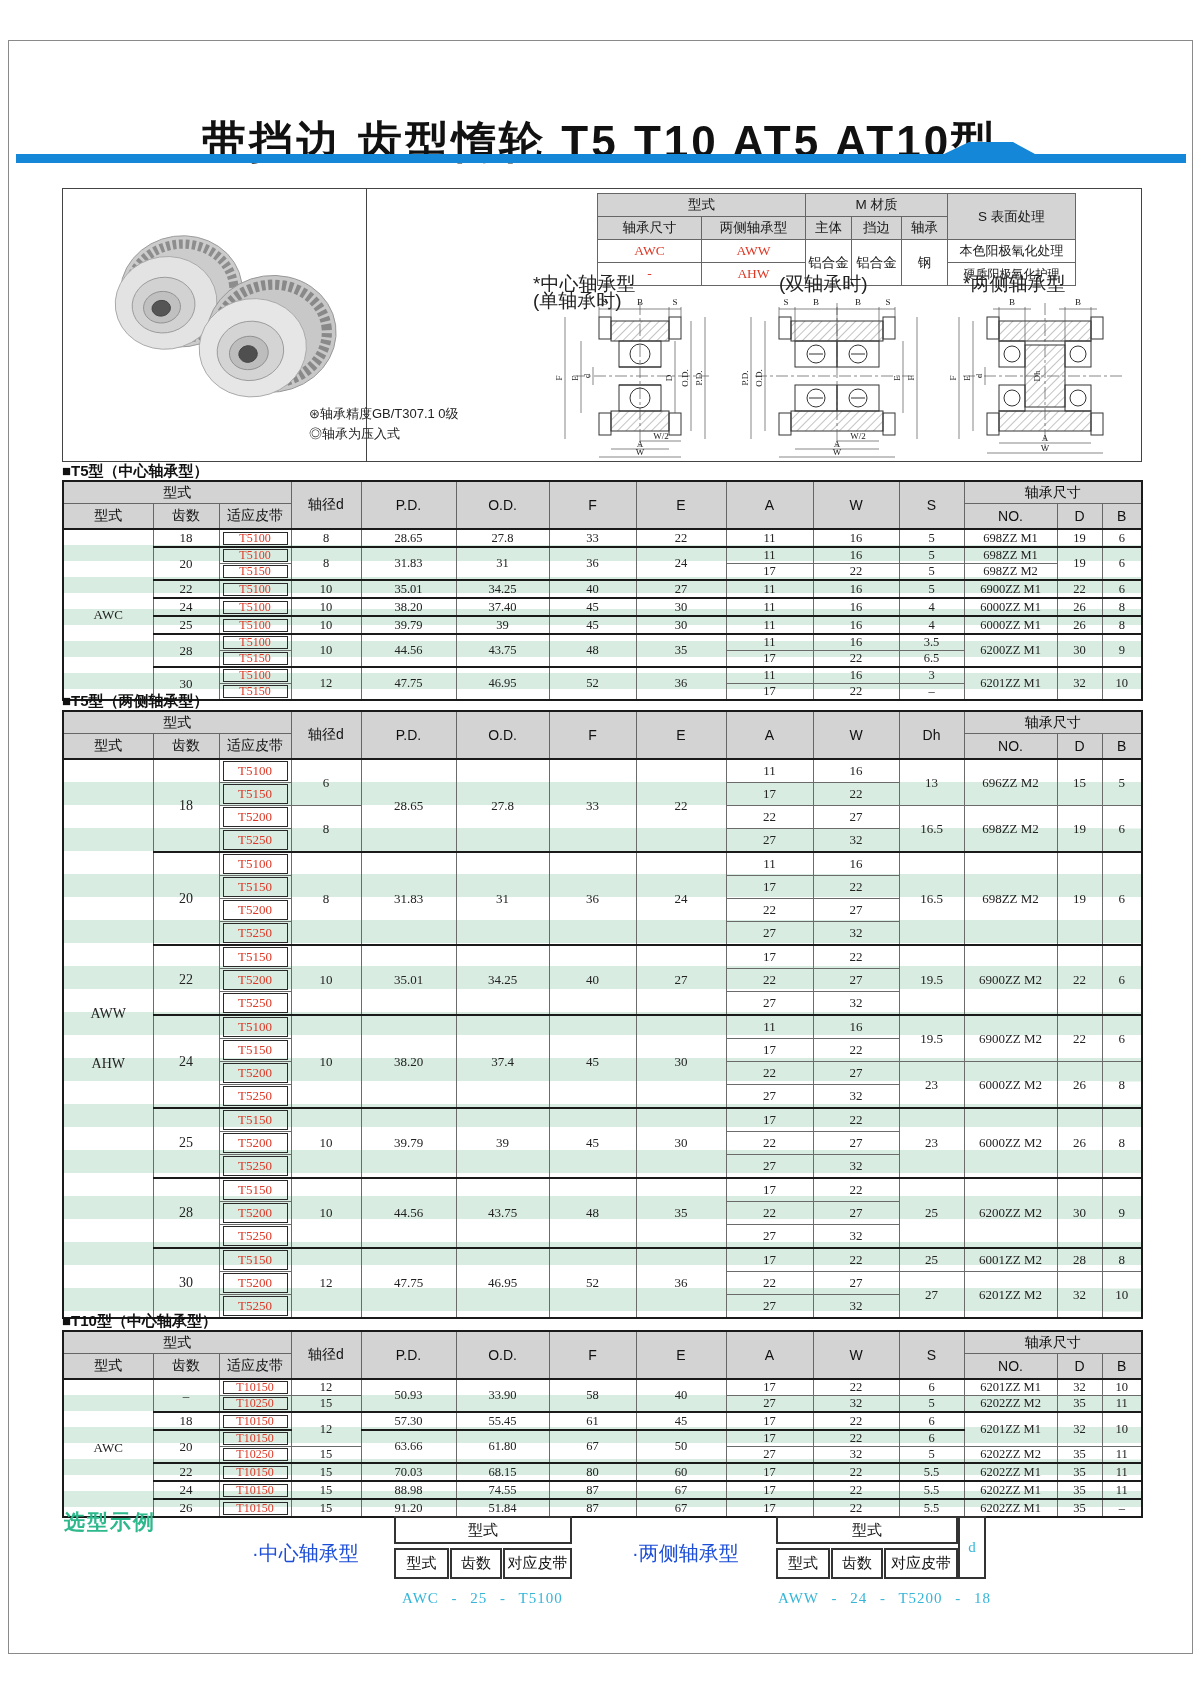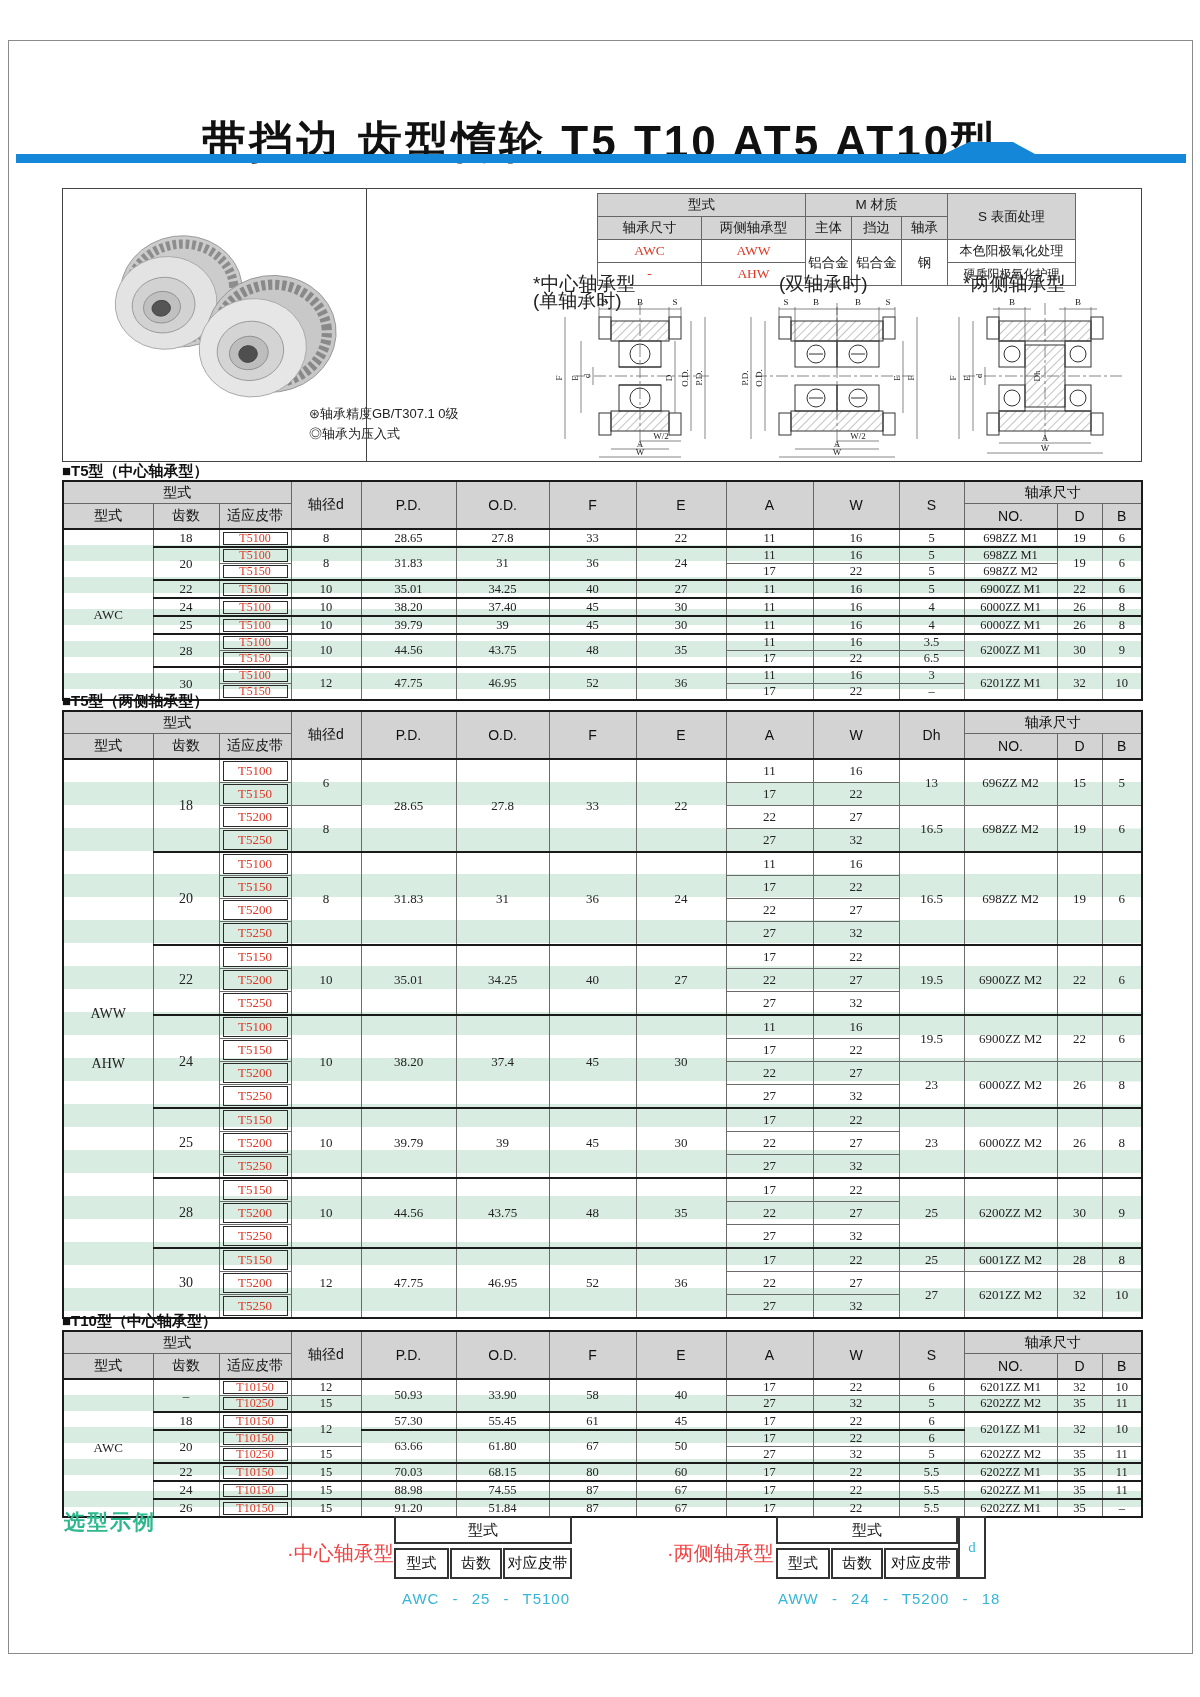--- a/index.html
+++ b/index.html
@@ -40,23 +40,23 @@
   #tbl1 td{height:22px;font-size:13px;}
   #tbl0 .bx,#tbl2 .bx{line-height:11px;font-size:12px;}
   #tbl1 .bx{line-height:18px;font-size:13px;}
   #tbl0 td.r,#tbl2 td.r{font-size:13px;}
   #tbl1 td.r{font-size:14px;}
   td.m div{line-height:1.25;}
   td.m div:first-child{margin-bottom:32px;}
   
   .examples{position:absolute;left:0;top:1508px;width:1200px;height:120px;}
   .exhead{position:absolute;left:64px;top:0;font-size:21px;font-weight:700;color:#2eb98d;letter-spacing:2px;}
-  .exlabel{position:absolute;font-size:20px;color:#ef4444;margin-left:35px;}
+  .exlabel{position:absolute;font-size:20px;color:#1d4ed8;}
   .exbox{position:absolute;border:2px solid #333;background:#fff;display:flex;align-items:center;justify-content:center;font-size:15px;color:#111;}
-  .excode{position:absolute;color:#35b5d8;font-family:Liberation Sans, sans-serif;font-size:15px;letter-spacing:1px;word-spacing:8px;}
+  .excode{position:absolute;color:#35b5d8;font-family:Liberation Serif, serif;font-size:15px;letter-spacing:1px;word-spacing:8px;}
   .dbox{color:#35b5d8;font-family:"Liberation Serif","DejaVu Serif",serif;}
 </style>
 </head>
 <body>
 
 <div class="frame"></div>
 
 <h1 class="title">带挡边 齿型惰轮 T5 T10 AT5 AT10型</h1>
 
 <svg class="bluebar" width="1170" height="26" viewBox="0 0 1170 26">

